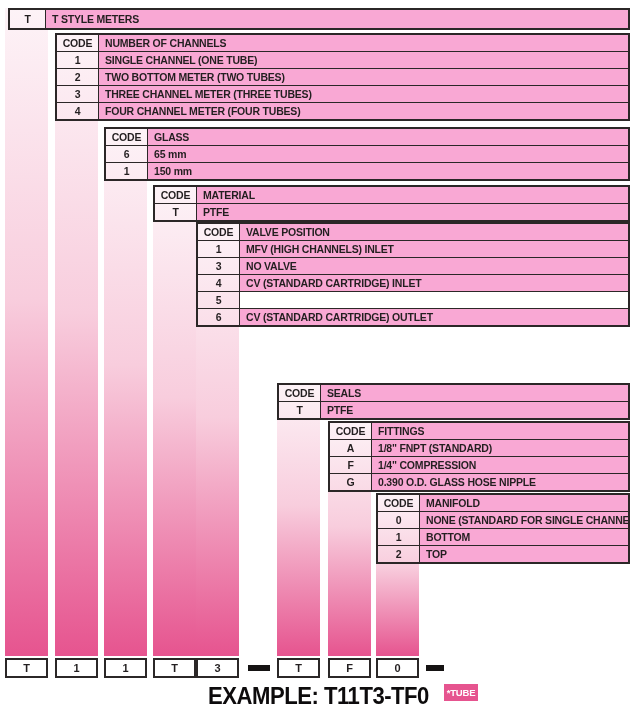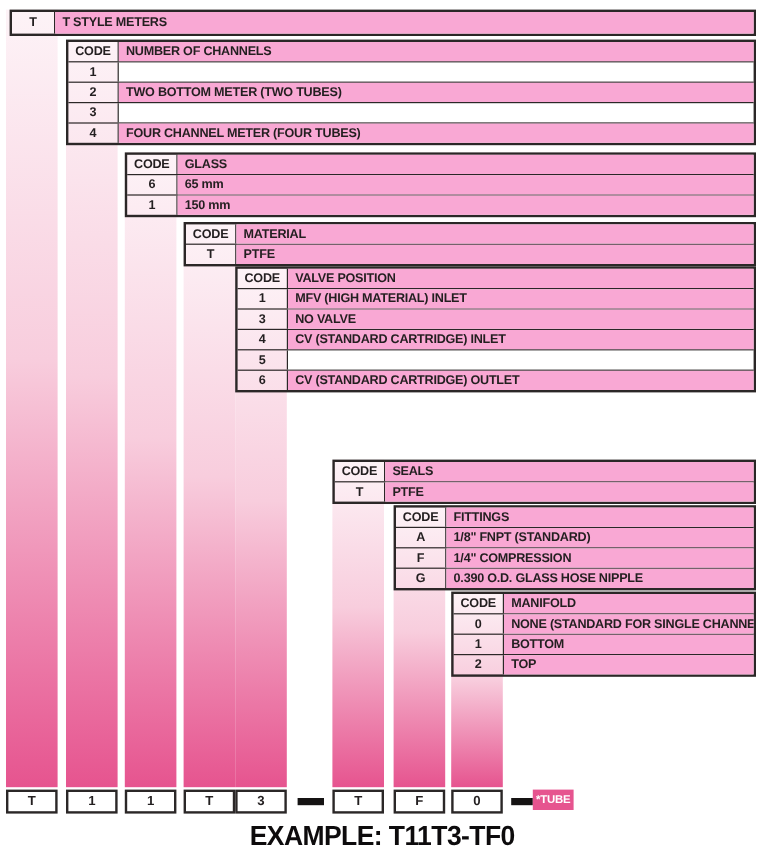--- a/index.html
+++ b/index.html
@@ -34,21 +34,21 @@
   .t1 .row{height:18px;line-height:18px;}
   .t1 .code-cell{width:35px;}
   
   .code-box{
     position:absolute;top:658px;width:39px;height:16px;z-index:1;
     border:2px solid var(--border);background:#fff;text-align:center;
     font-size:11px;font-weight:bold;line-height:16px;
   }
   .dash{position:absolute;top:665px;height:6px;background:#151313;z-index:1;}
   .tube{
-    position:absolute;left:444px;top:658px;width:34px;height:17px;z-index:1;
+    position:absolute;left:444px;top:684px;width:34px;height:17px;z-index:1;
     background:var(--accent);color:#fff;text-align:center;
     font-size:9.5px;font-weight:bold;line-height:17px;letter-spacing:-0.2px;
   }
   .example{
     position:absolute;left:0;right:0;top:683px;text-align:center;z-index:1;
     font-size:23px;font-weight:bold;letter-spacing:-0.5px;color:#0d0b0c;
     transform:scaleX(0.96);
   }
 </style>
 </head>
@@ -72,27 +72,29 @@
     </div>
   </div>
 
   <div class="tbl" style="left:55px;top:33px;width:571px">
     <div class="row">
       <div class="code-cell">CODE</div>
       <div class="desc-cell">NUMBER OF CHANNELS</div>
     </div>
     <div class="row">
       <div class="code-cell">1</div>
+      <div class="desc-cell">SINGLE CHANNEL (ONE TUBE)</div>
     </div>
     <div class="row">
       <div class="code-cell">2</div>
       <div class="desc-cell">TWO BOTTOM METER (TWO TUBES)</div>
     </div>
     <div class="row">
       <div class="code-cell">3</div>
+      <div class="desc-cell">THREE CHANNEL METER (THREE TUBES)</div>
     </div>
     <div class="row">
       <div class="code-cell">4</div>
       <div class="desc-cell">FOUR CHANNEL METER (FOUR TUBES)</div>
     </div>
   </div>
 
   <div class="tbl" style="left:104px;top:127px;width:522px">
     <div class="row">
       <div class="code-cell">CODE</div>
@@ -119,21 +121,21 @@
     </div>
   </div>
 
   <div class="tbl" style="left:196px;top:222px;width:430px">
     <div class="row">
       <div class="code-cell">CODE</div>
       <div class="desc-cell">VALVE POSITION</div>
     </div>
     <div class="row">
       <div class="code-cell">1</div>
-      <div class="desc-cell">MFV (HIGH MATERIAL) INLET</div>
+      <div class="desc-cell">MFV (HIGH CHANNELS) INLET</div>
     </div>
     <div class="row">
       <div class="code-cell">3</div>
       <div class="desc-cell">NO VALVE</div>
     </div>
     <div class="row">
       <div class="code-cell">4</div>
       <div class="desc-cell">CV (STANDARD CARTRIDGE) INLET</div>
     </div>
     <div class="row">

